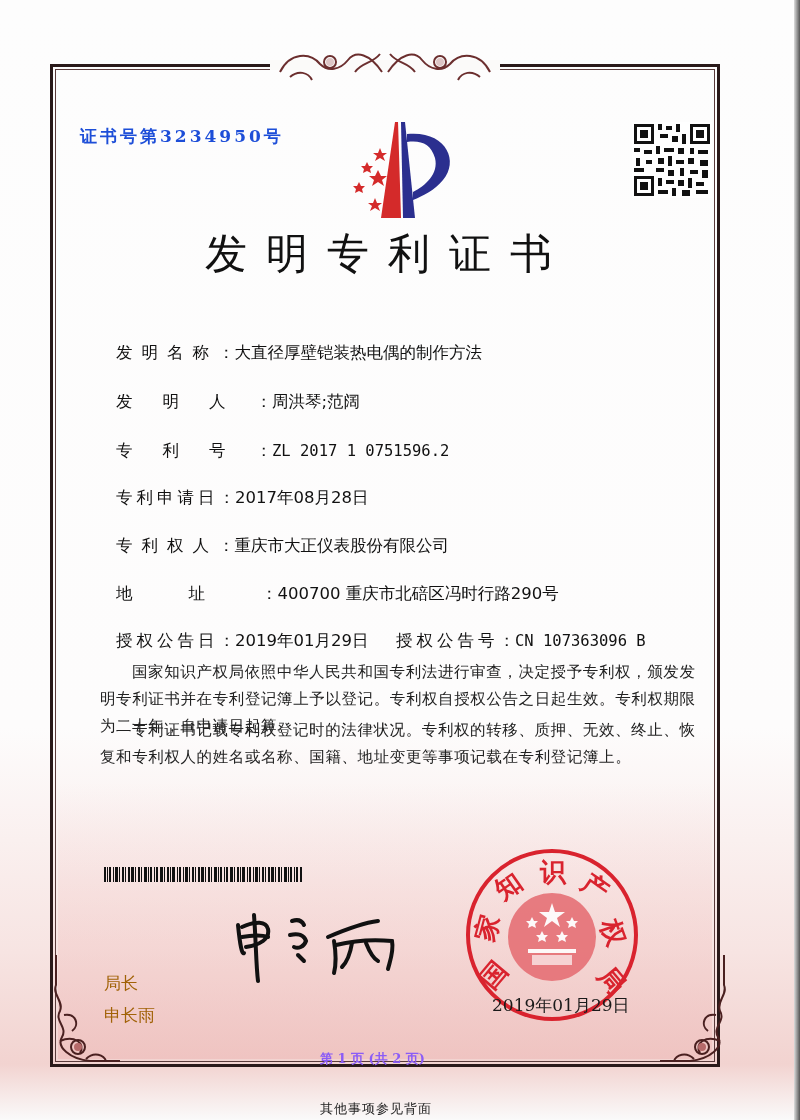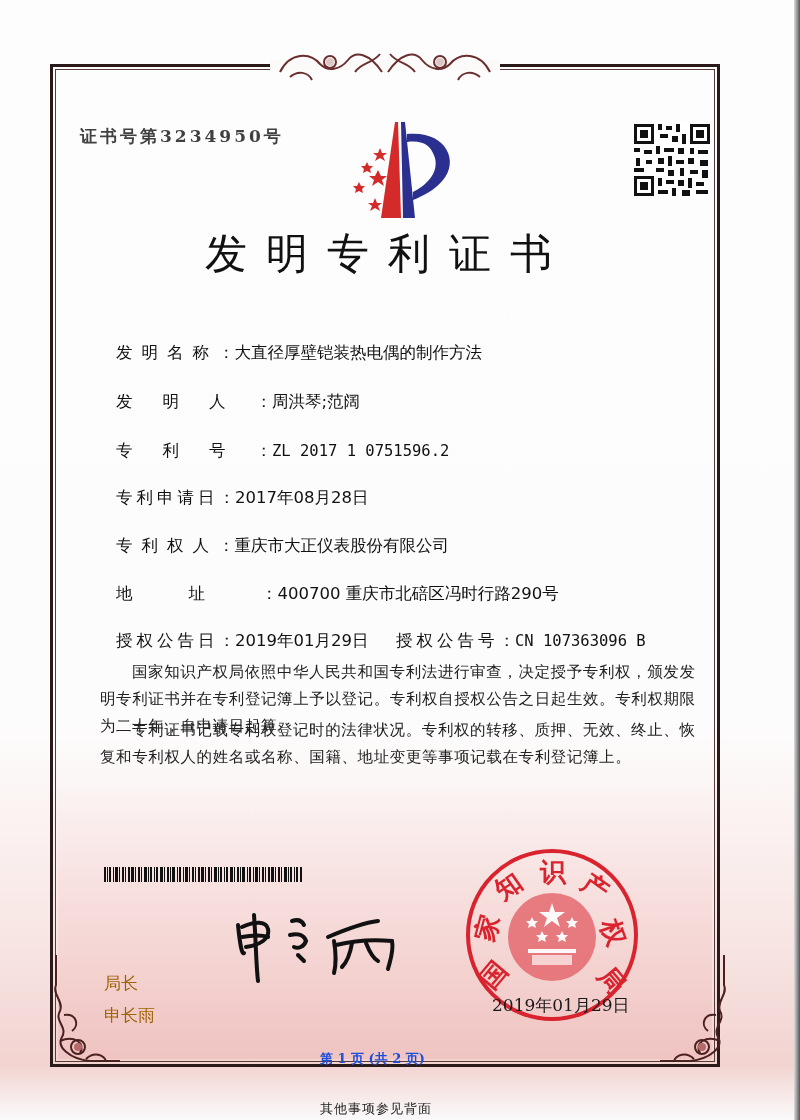--- a/index.html
+++ b/index.html
@@ -28,21 +28,21 @@
   }
   .ornament-top {
     position:absolute; left:270px; top:42px; width:230px; height:45px;
   }
   .ornament-corner { position:absolute; width:70px; height:110px; }
   .ornament-bl { left:50px; top:955px; }
   .ornament-br { left:660px; top:955px; transform:scaleX(-1); }
 
   .cert-no {
     position:absolute; left:80px; top:125px; font-size:17px; letter-spacing:3px;
-    font-family:"DejaVu Serif",serif; font-weight:bold; color:#404040;
+    font-family:"DejaVu Serif",serif; font-weight:bold; color:#1d4ed8;
   }
   .logo { position:absolute; left:335px; top:120px; width:125px; height:100px; }
   .qr { position:absolute; left:632px; top:122px; width:80px; height:76px; }
 
   .title {
     position:absolute; left:205px; top:226px; width:400px;
     font-family:"DejaVu Sans","Liberation Sans",sans-serif;
     font-size:42px; letter-spacing:19px; color:#111; font-weight:normal;
   }
 
@@ -67,21 +67,21 @@
   .director { position:absolute; left:104px; top:928px; font-size:17px;
     font-family:"DejaVu Sans","Liberation Sans",sans-serif; line-height:32px; color:#a16207;margin-top:39px; }
   .signature { position:absolute; left:232px; top:895px; width:175px; height:90px; }
   .seal { position:absolute; left:462px; top:845px; width:180px; height:180px; }
   .seal-date {
     position:absolute; left:492px; top:994px; font-size:17px;
     font-family:"DejaVu Serif","Liberation Serif",serif; color:#1a1a1a; letter-spacing:0px;
   }
   .page-num {
     position:absolute; left:320px; top:1050px; font-size:13px;
-    font-family:"DejaVu Serif","Liberation Serif",serif; color:#1d4ed8; font-weight:bold;
+    font-family:"DejaVu Serif","Liberation Serif",serif; color:#8b5cf6; font-weight:bold;
   }
   .back-note {
     position:absolute; left:320px; top:1100px; font-size:13px;
     font-family:"DejaVu Serif","Liberation Serif",serif; color:#222; letter-spacing:1px;
   }
 </style>
 </head>
 <body>
 
 <div class="page-bg"></div>

